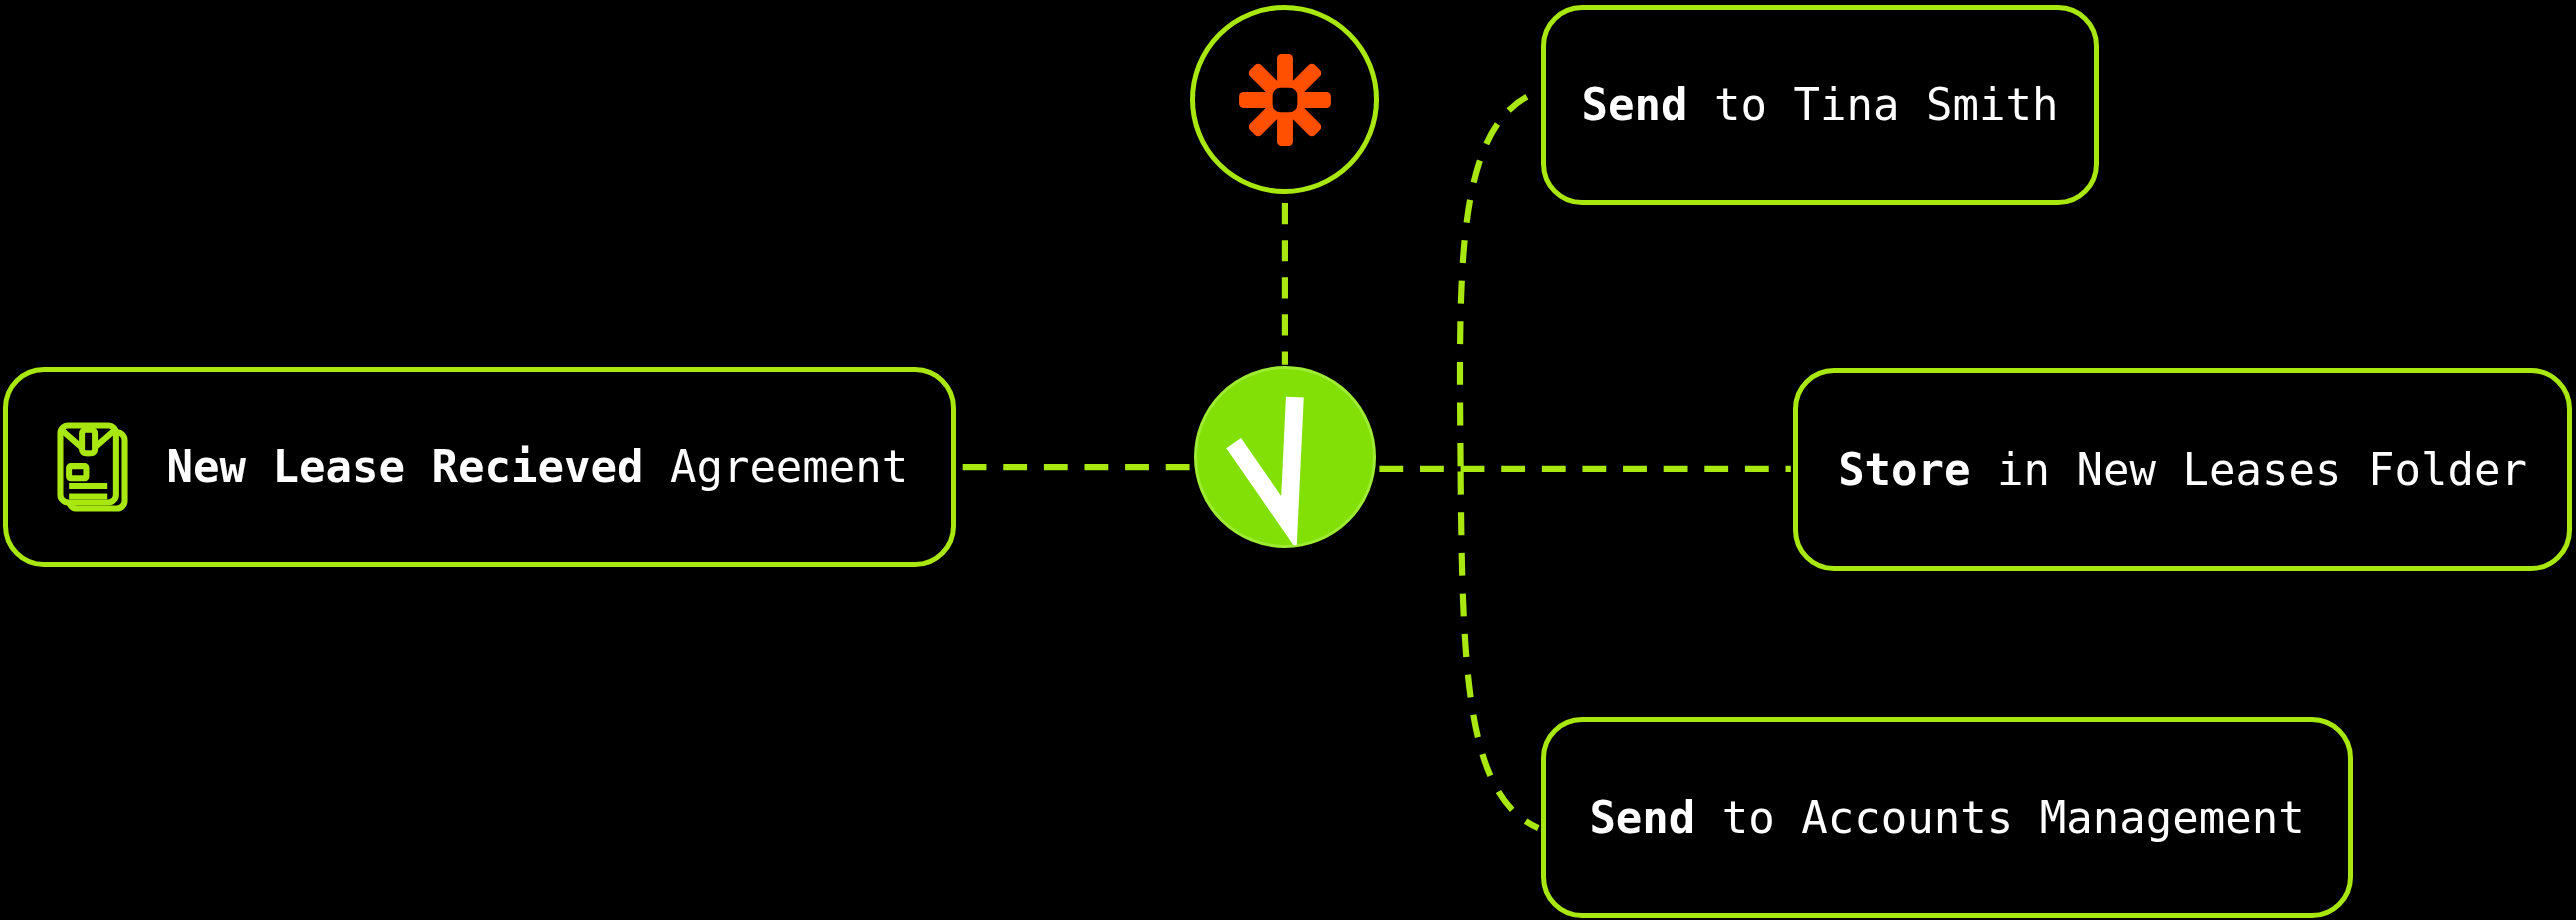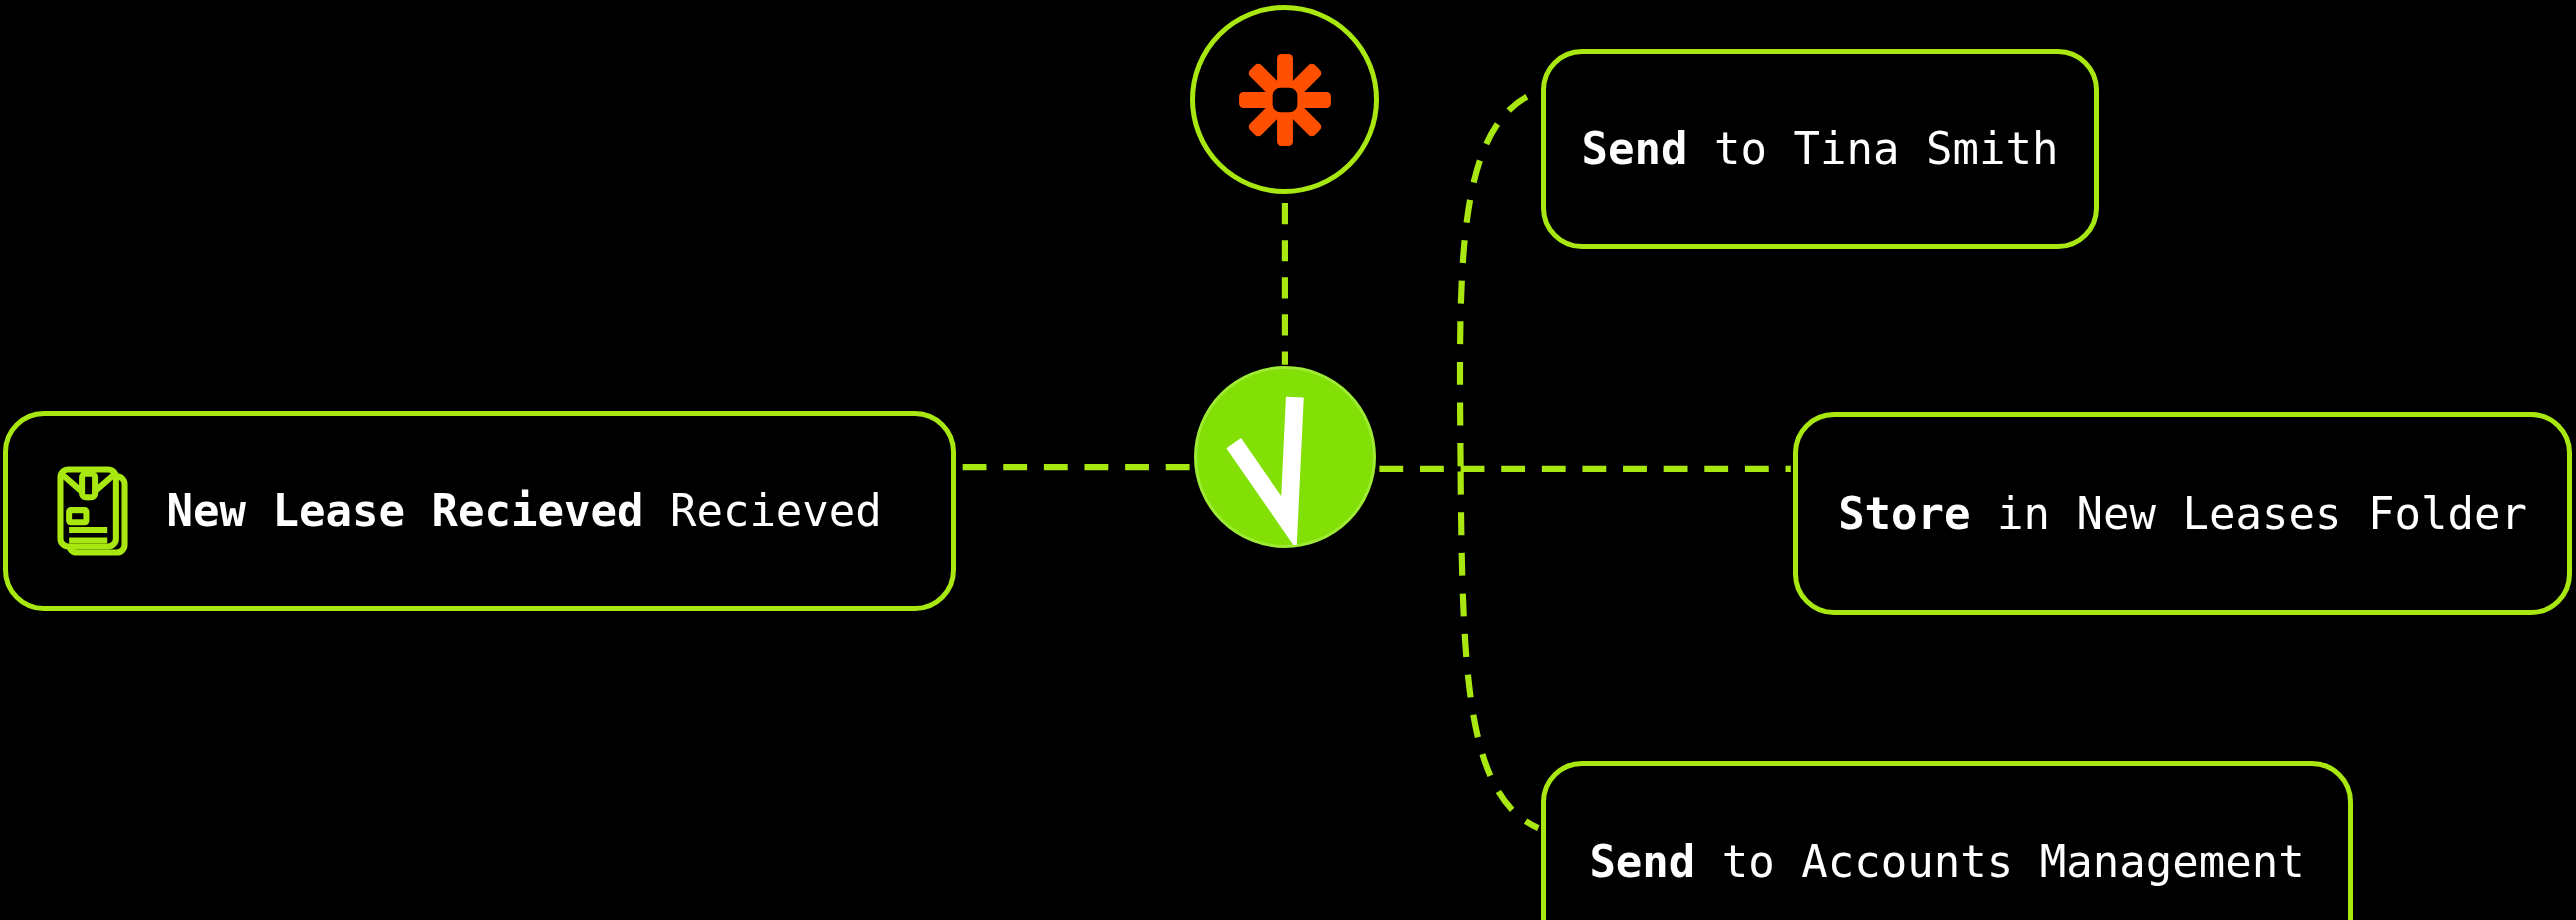--- a/index.html
+++ b/index.html
@@ -57,21 +57,20 @@
   .card {
     position: absolute;
     border: 5.3px solid var(--accent-green);
     border-radius: 41px;
     background: var(--background);
     display: flex;
     align-items: center;
     color: var(--text);
     font-size: 44px;
     line-height: 1;
-    margin-top: 44px;
   }
   .card .label { white-space: pre; }
   .card .label .bold { font-weight: bold; }
 
   .card-trigger {
     left: 2.6px; top: 367px;
     width: 953px; height: 200px;
     padding-left: 49px;
     justify-content: flex-start;
     gap: 39px;
@@ -132,21 +131,21 @@
   <div class="card card-trigger">
     <svg width="71" height="90" viewBox="0 0 82 104" aria-hidden="true">
       <rect class="doc-stroke" x="14" y="12" width="64" height="88" rx="9"></rect>
       <rect class="doc-filled" x="4" y="4" width="64" height="89" rx="9"></rect>
       <path class="doc-stroke" d="M 5 9 L 36 36 L 67 9"></path>
       <rect class="doc-filled" x="29" y="9" width="15" height="27" rx="4"></rect>
       <rect class="doc-stroke" x="14" y="51" width="20" height="14" rx="2"></rect>
       <line class="doc-stroke" x1="14" y1="74" x2="58" y2="74"></line>
       <line class="doc-stroke" x1="14" y1="86" x2="58" y2="86"></line>
     </svg>
-    <div class="label"><span class="bold">New Lease Recieved</span><span> Recieved</span></div>
+    <div class="label"><span class="bold">New Lease Recieved</span><span> Agreement</span></div>
   </div>
 
   <div class="card card-action-1">
     <div class="label"><span class="bold">Send</span><span> to Tina Smith</span></div>
   </div>
 
   <div class="card card-action-3">
     <div class="label"><span class="bold">Send</span><span> to Accounts Management</span></div>
   </div>
 

